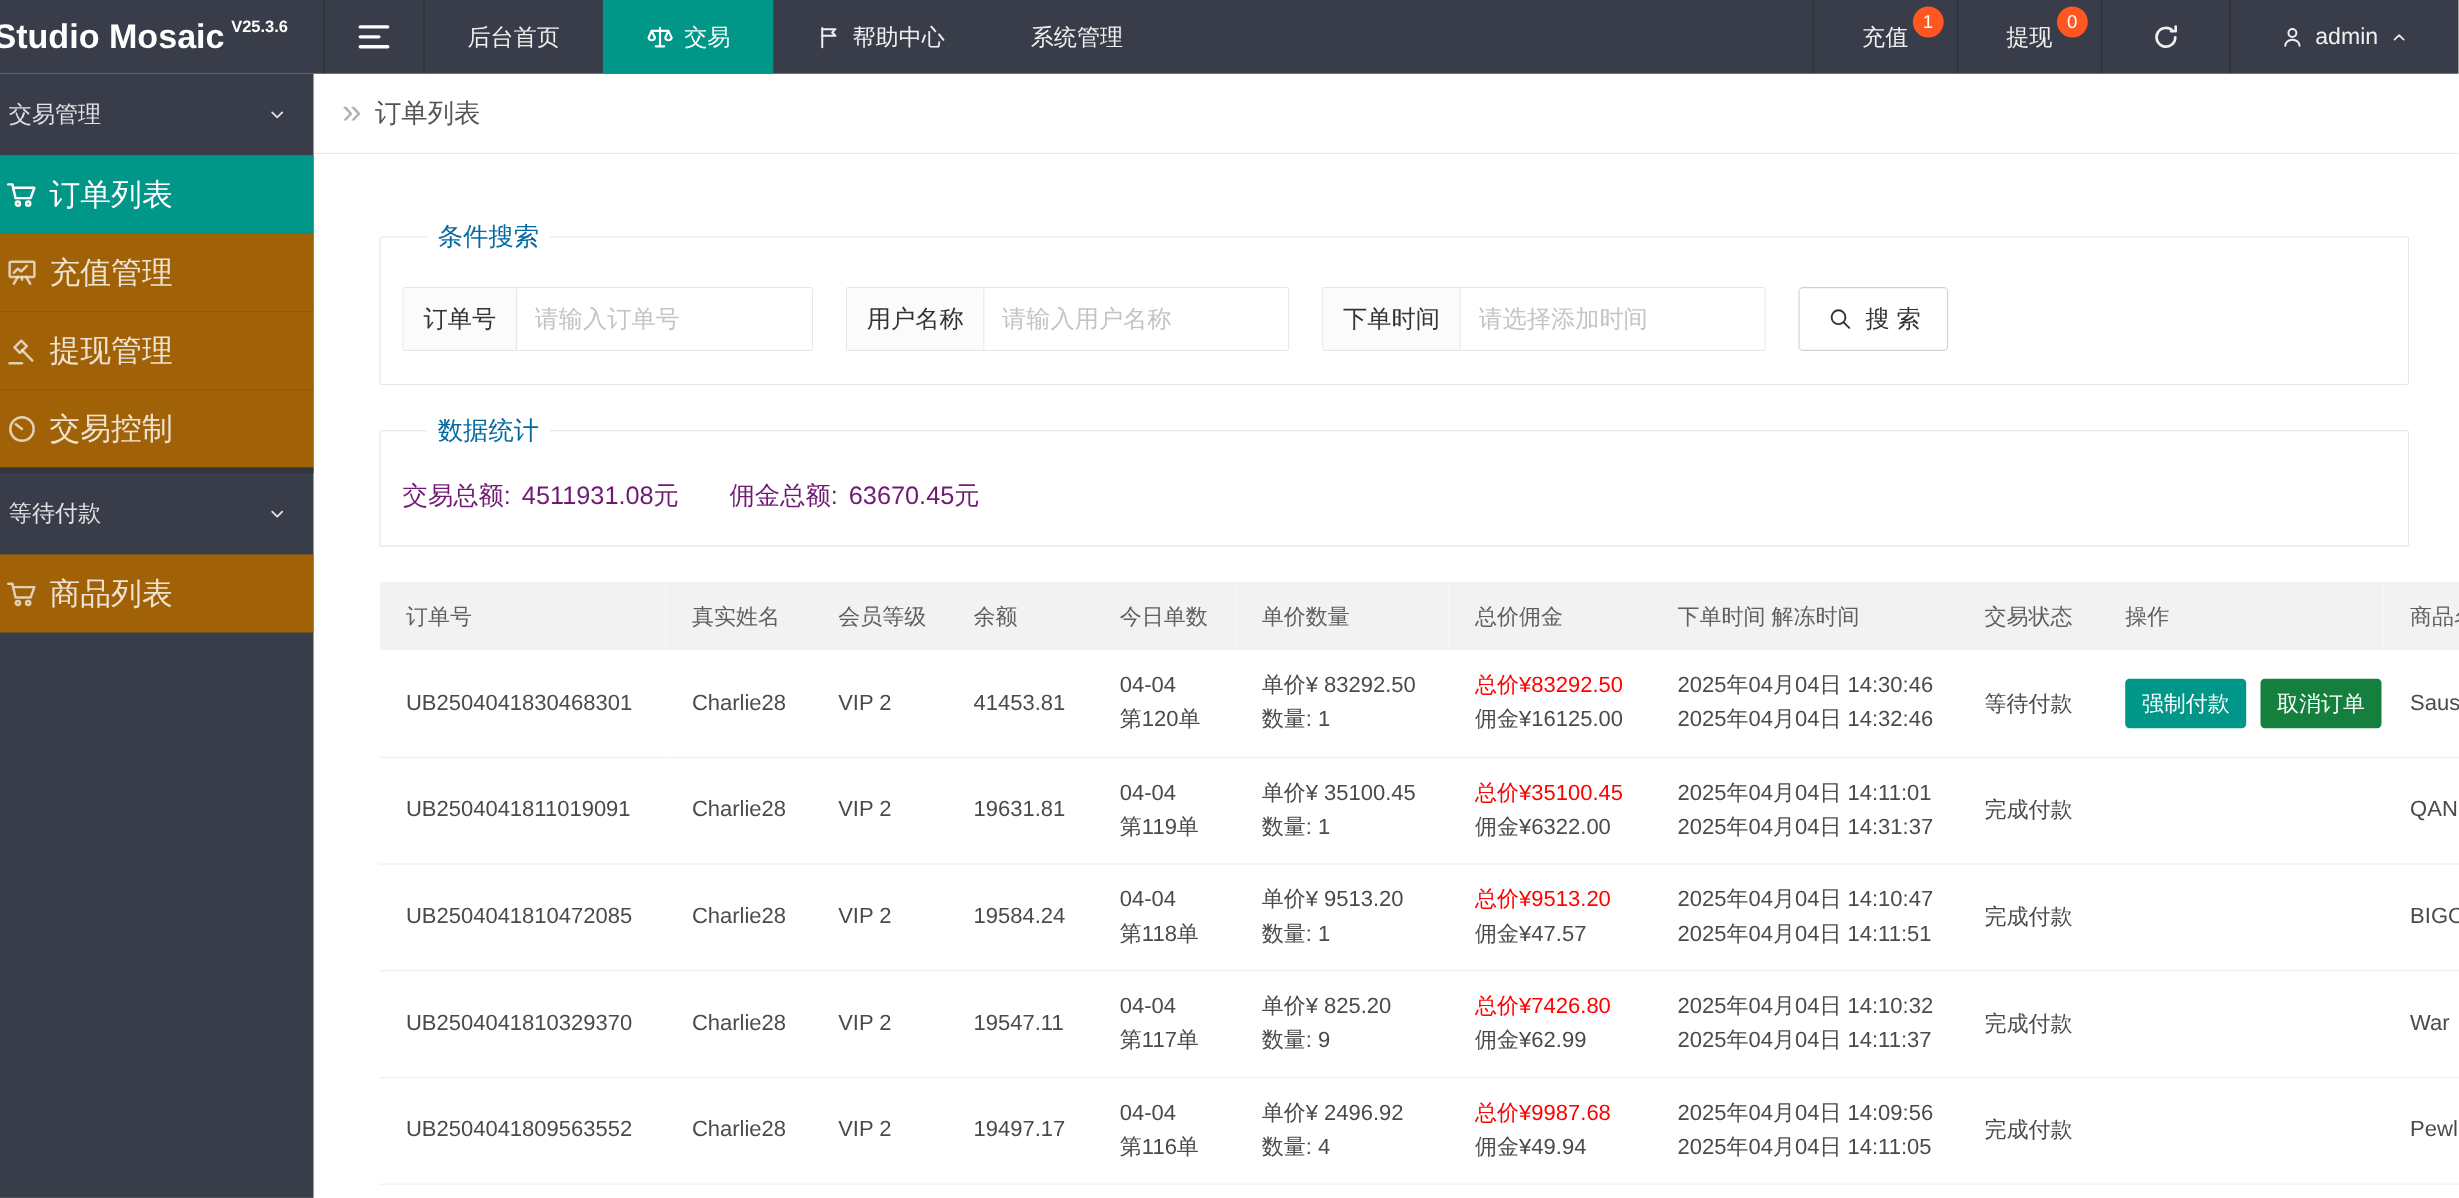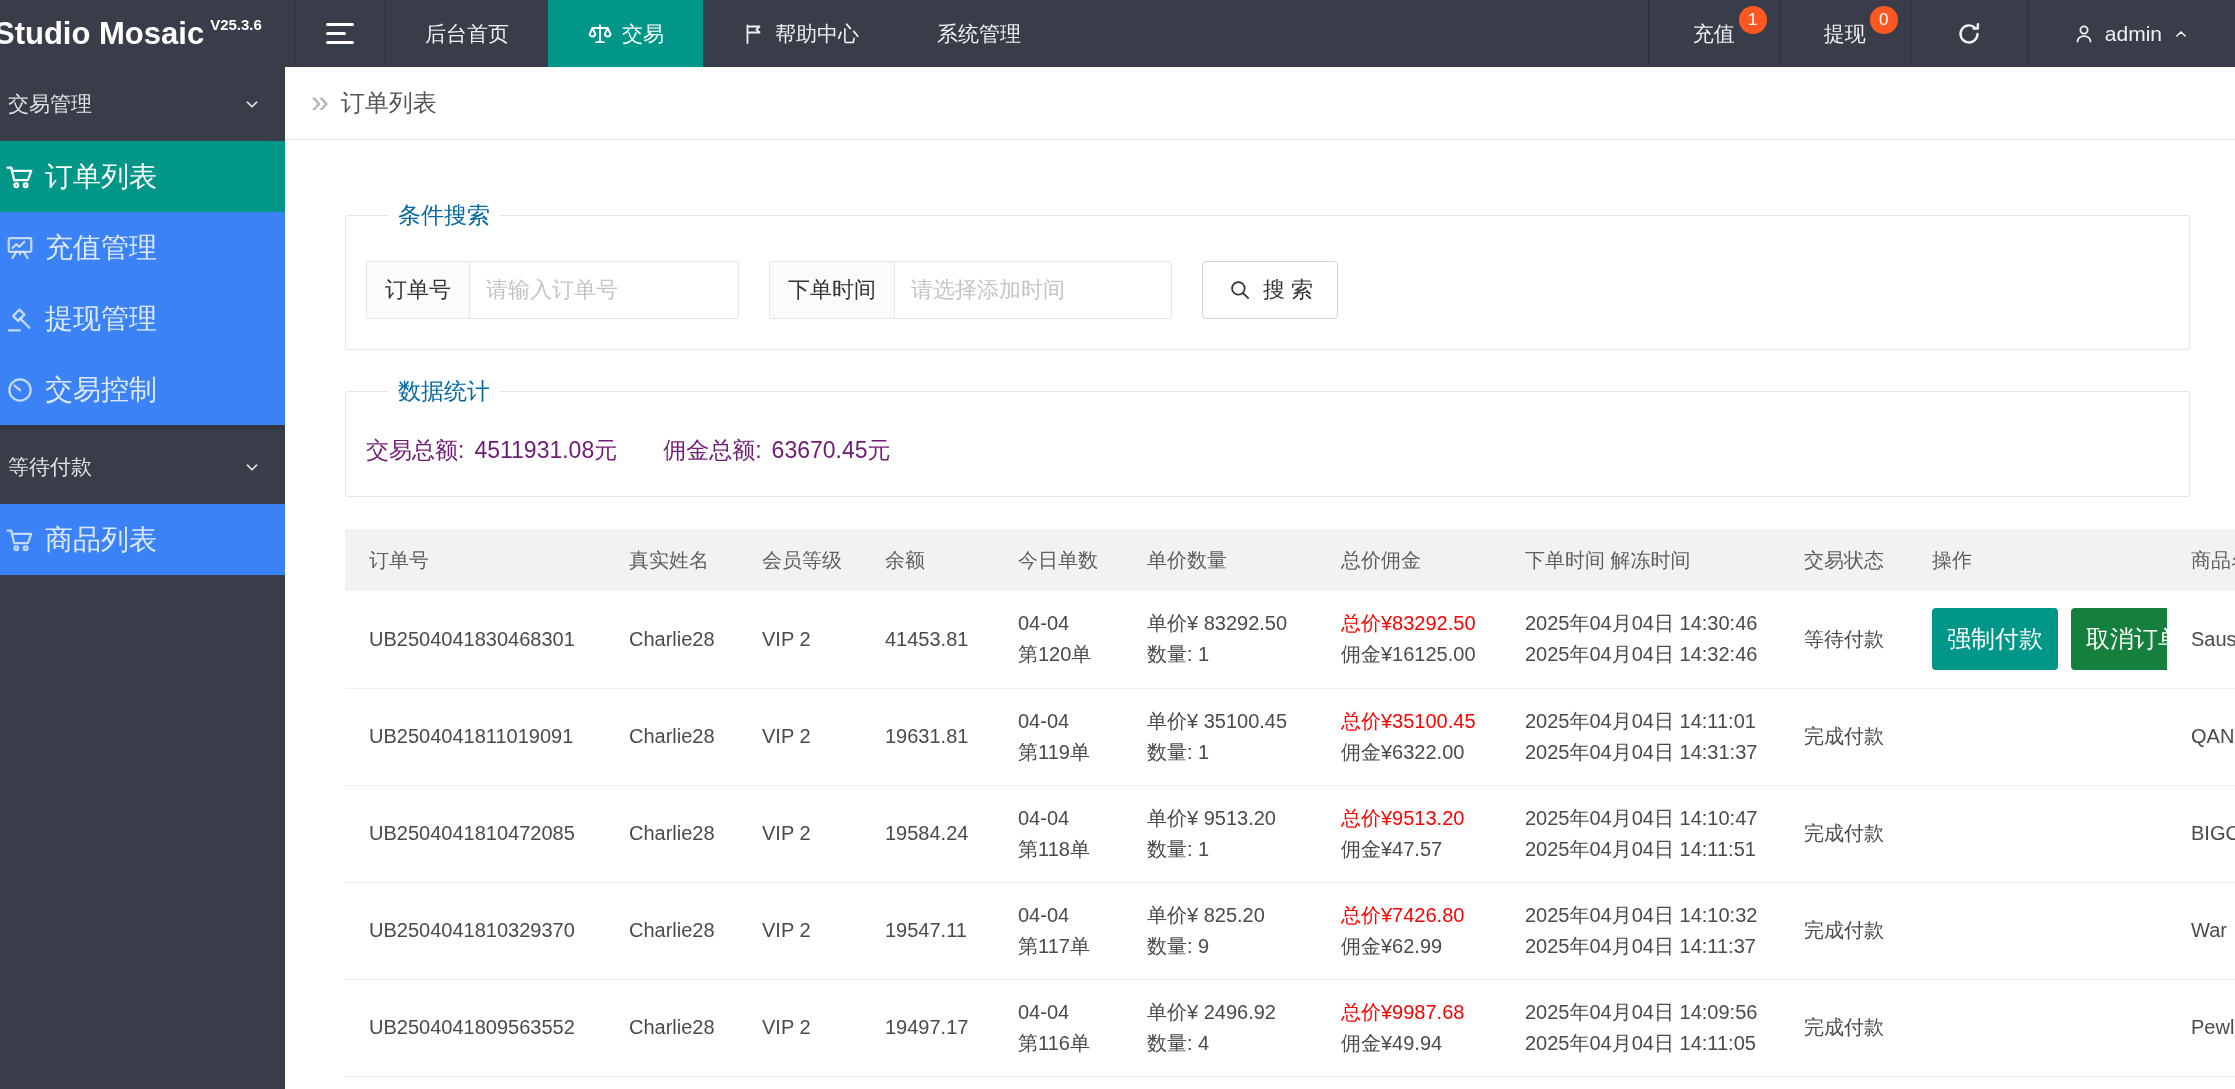--- a/index.html
+++ b/index.html
@@ -29,21 +29,21 @@
     padding:0 5px; background:#FF5722; color:#fff; font-size:17px; border-radius:14px; text-align:center; }
   .icon-stroke { stroke:currentColor; fill:none; stroke-width:1.8; stroke-linecap:round; stroke-linejoin:round; }
 
   
   .sidebar { position:absolute; left:0; top:67px; width:285px; height:1022px;
     background:#393D49; z-index:5; }
   .side-group-title { height:74px; display:flex; align-items:center; padding:0 16px 0 8px;
     color:rgba(255,255,255,.85); font-size:21px; cursor:pointer; position:relative; }
   .side-group-title .chev { position:absolute; right:22px; }
   .side-item { height:71px; display:flex; align-items:center; gap:10px; padding-left:5px;
-    background:#3b82f6; color:rgba(255,255,255,.82); font-size:28px; cursor:pointer; }
+    background:#a16207; color:rgba(255,255,255,.82); font-size:28px; cursor:pointer; }
   .side-item svg { flex:0 0 auto; opacity:.85; }
   .side-item.active { background:#009688; color:#fff; }
   .side-item.active svg { opacity:1; }
   .side-sep { height:5px; background:#32363F; }
 
   
   .content { position:absolute; left:285px; top:67px; width:1950px; height:1022px; background:#fff; }
   .crumb-bar { height:73px; display:flex; align-items:center; padding-left:26px;
     border-bottom:1px solid #e6e6e6; background:#fff; }
   .crumb-sep { font-size:32px; color:#b3b3b3; line-height:1; margin-top:-4px; }
@@ -72,22 +72,22 @@
 
   
   .table-wrap { margin-top:32px; }
   table.orders { border-collapse:collapse; table-layout:fixed; width:2122px; }
   table.orders th { height:62px; background:#f2f2f2; font-weight:normal; font-size:20px; color:#5f5f5f;
     text-align:left; padding:0 10px 0 24px; white-space:nowrap; overflow:hidden; }
   table.orders td { height:97px; border-bottom:1px solid #eee; font-size:20px; color:#4a4a4a;
     padding:0 10px 0 24px; vertical-align:middle; white-space:nowrap; overflow:hidden; }
   td .line { line-height:31px; }
   .red { color:#ff0000; }
-  .act-btn { height:62px; padding:0 15px; margin-right:13px; border:none; border-radius:4px;
-    color:#fff; font-size:24px; cursor:pointer; font-family:inherit; }
+  .act-btn { height:45px; padding:0 15px; margin-right:13px; border:none; border-radius:4px;
+    color:#fff; font-size:20px; cursor:pointer; font-family:inherit; }
   .act-teal { background:#009688; }
   .act-yellow { background:#15803d; }
 </style>
 </head>
 <body>
 
 <div class="navbar">
   <div class="nav-logo">
     <span>Studio Mosaic</span>
     <span class="ver">V25.3.6</span>
@@ -216,20 +216,24 @@
   </div>
 
   <div class="main">
 
     <fieldset class="fs-search">
       <legend>条件搜索</legend>
       <div class="search-row">
         <div class="input-group">
           <span class="input-label">订单号</span>
           <input class="in-order" type="text" placeholder="请输入订单号" style="">
+        </div>
+        <div class="input-group">
+          <span class="input-label">用户名称</span>
+          <input class="in-user" type="text" placeholder="请输入用户名称" style="">
         </div>
         <div class="input-group">
           <span class="input-label">下单时间</span>
           <input class="in-time" type="text" placeholder="请选择添加时间" style="">
         </div>
         <button class="search-btn">
           <svg class="icon-stroke" width="26" height="26" viewBox="0 0 24 24" style="stroke:#333;stroke-width:1.6">
             <circle cx="10.5" cy="10.5" r="5.8"></circle>
               <path d="M14.8 14.8L19.5 19.5"></path>
           </svg>

